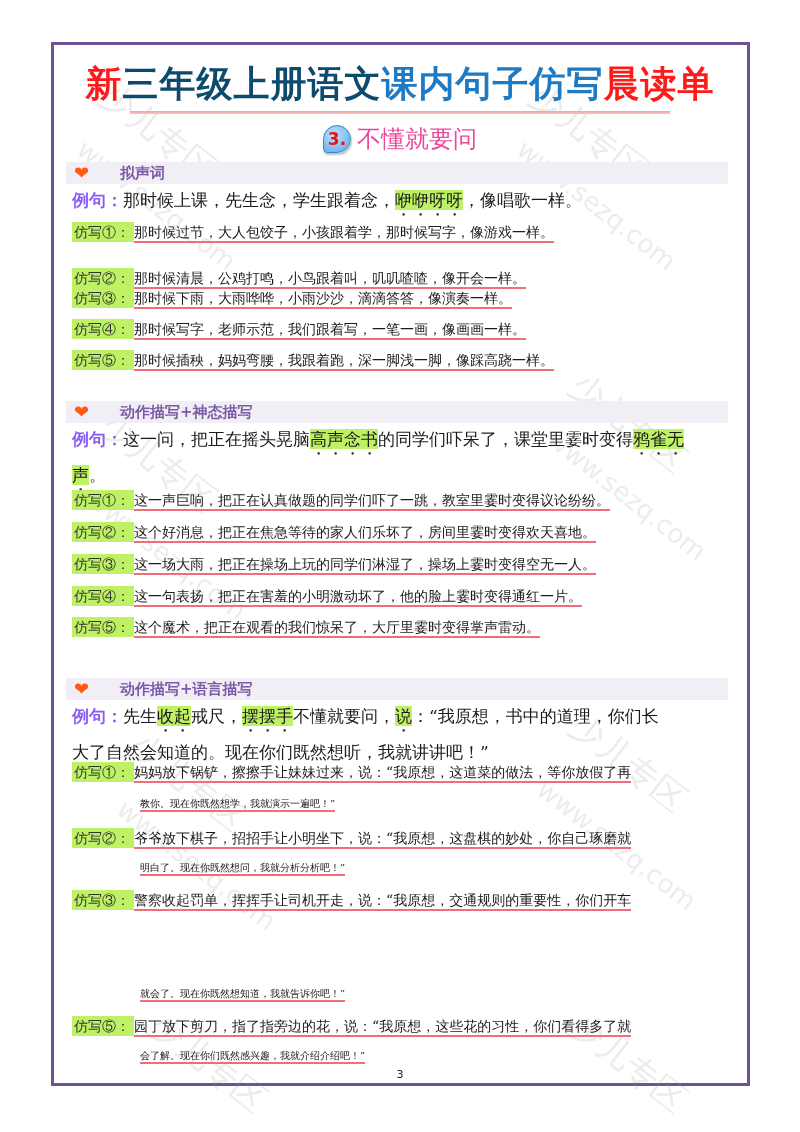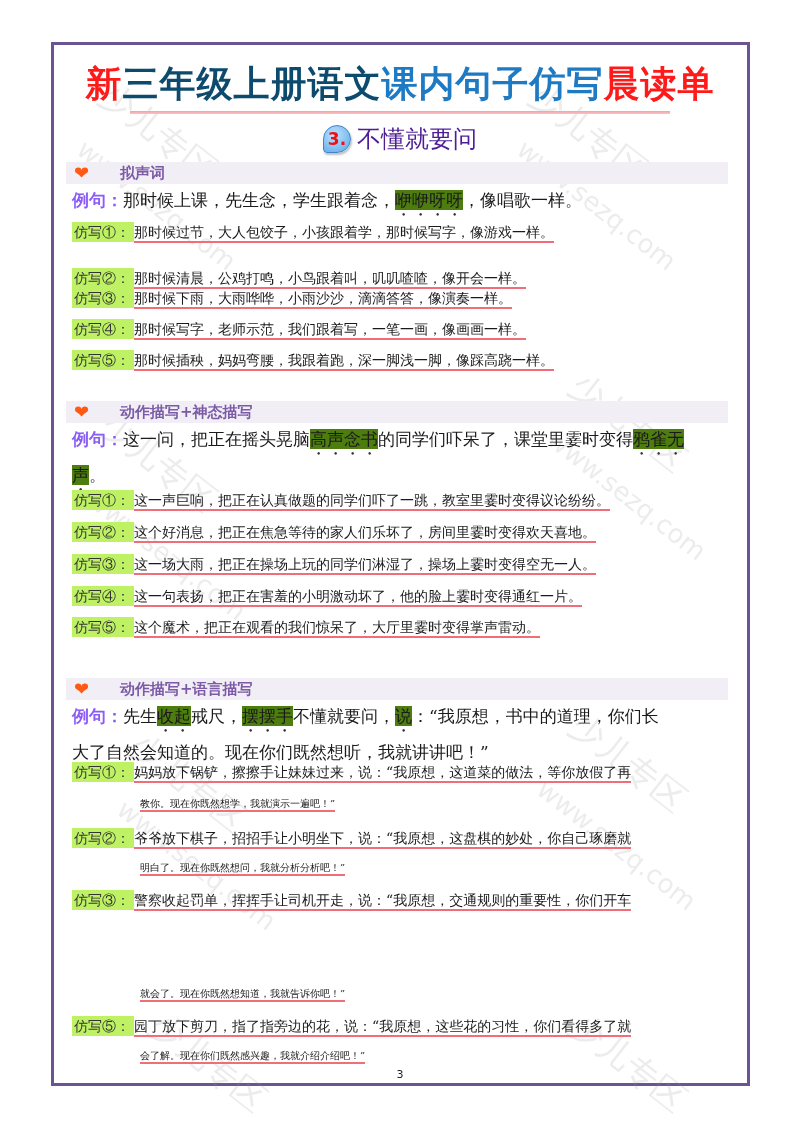--- a/index.html
+++ b/index.html
@@ -32,35 +32,35 @@
     position: absolute; left: 0; width: 800px; top: 122px; height: 34px;
     display: flex; justify-content: center; align-items: center; gap: 6px;
   }
   .lesson-badge {
     width: 26px; height: 26px; border-radius: 50% 50% 50% 4px;
     background: radial-gradient(circle at 40% 35%, #bfe3ff, #5aa6e8);
     border: 1px solid #3f86c9; color: #e11; font-family: "DejaVu Sans", sans-serif;
     font-size: 17px; font-weight: bold; display: flex; align-items: center; justify-content: center;
     box-shadow: 1px 2px 2px rgba(0,0,0,0.25);
   }
-  .lesson-title { color: #4c1d95; font-size: 24px; font-family: "DejaVu Serif", serif; }
+  .lesson-title { color: #ec4899; font-size: 24px; font-family: "DejaVu Serif", serif; }
 
   .sec-head {
     position: absolute; left: 66px; width: 662px; height: 22px;
     background: #f1eef6; display: flex; align-items: center;
   }
   .heart { color: #ff5a14; font-size: 18px; width: 46px; padding-left: 8px; line-height: 1; }
   .sec-label { color: #7b5aa6; font-weight: bold; font-size: 15px; font-family: "DejaVu Sans", sans-serif; }
 
   .ex {
     position: absolute; left: 72px; width: 660px; font-size: 17px; line-height: 32px; color: #1a1a1a;
     font-family: "DejaVu Serif", serif;
   }
   .ex-label { color: #8b5cf6; font-weight: bold; font-family: Liberation Sans, sans-serif; }
-  .hl { background: #4d7c0f; text-emphasis: dot #333; -webkit-text-emphasis: dot #333; text-emphasis-position: under; -webkit-text-emphasis-position: under; }
+  .hl { background: #bef264; text-emphasis: dot #333; -webkit-text-emphasis: dot #333; text-emphasis-position: under; -webkit-text-emphasis-position: under; }
 
   .pr {
     position: absolute; left: 72px; font-size: 14px; color: #1a1a1a;
     font-family: "DejaVu Serif", serif; line-height: 32px;
   }
   .pr-label {
     background: #bef264; color: #333; padding: 2px 4px 2px 2px; font-size: 14px;
   }
   .pr-text { border-bottom: 2px solid #ef6e78; padding-bottom: 1px; }
   .pr-cont {

